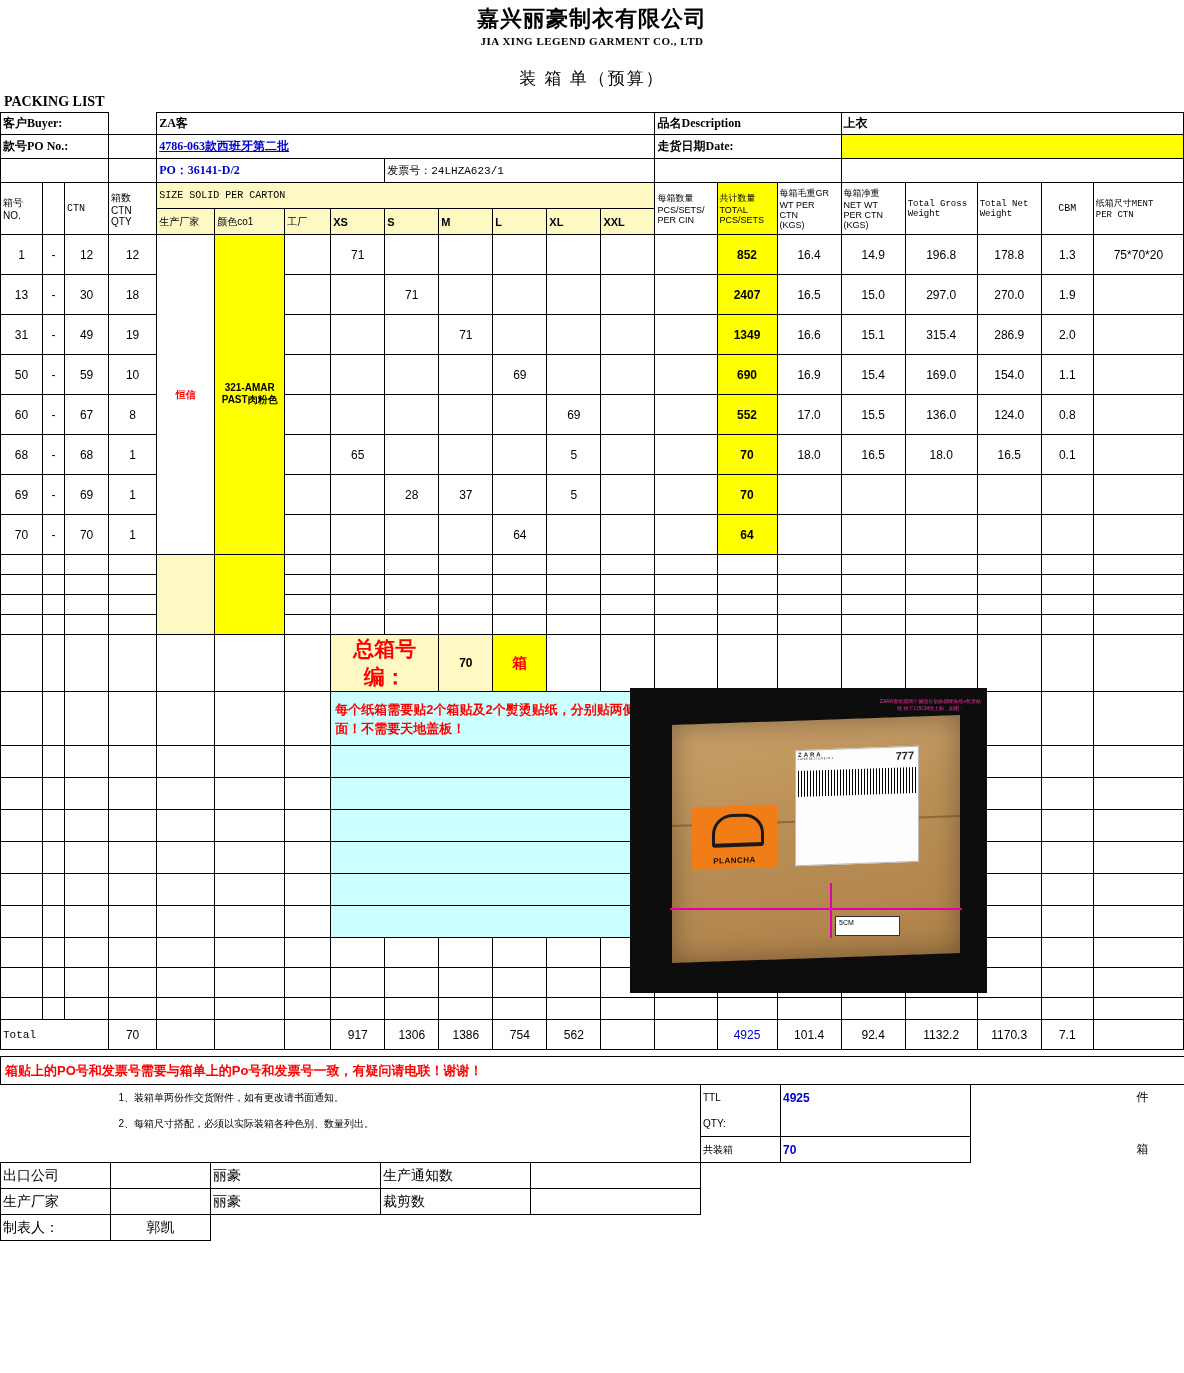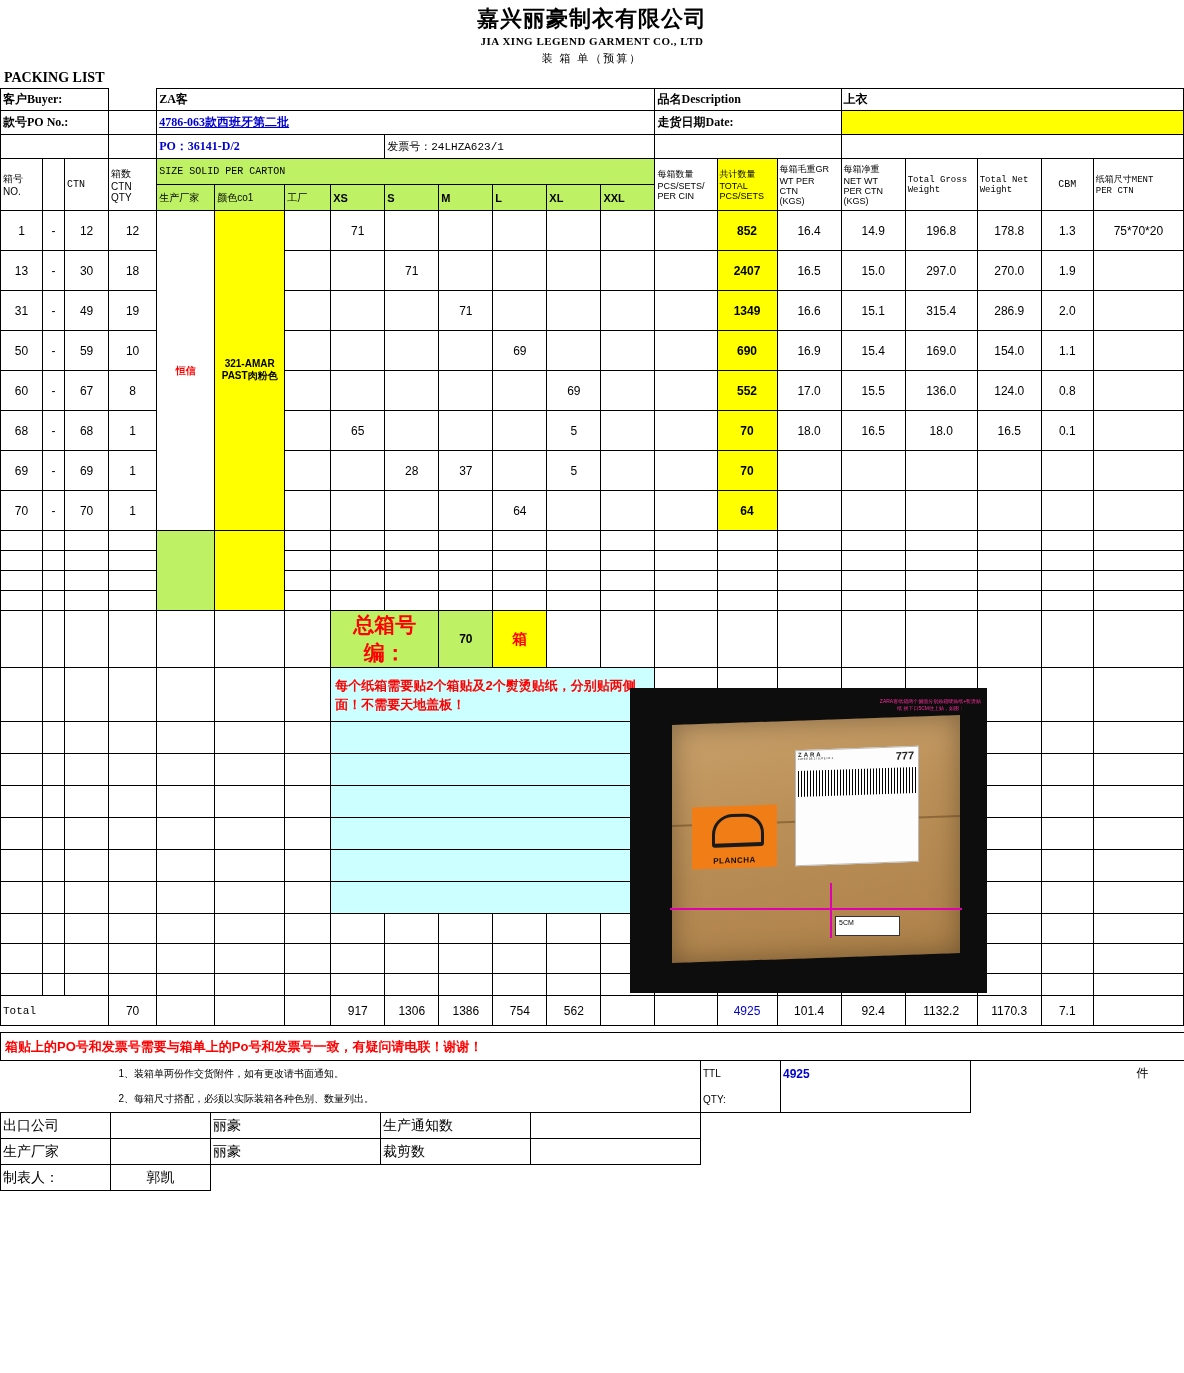--- a/index.html
+++ b/index.html
@@ -8,29 +8,29 @@
     background:#ffffff;
     font-family:"Liberation Sans", sans-serif;
     font-size:12px;
     color:#000;
     position:relative;
     overflow:hidden;
   }
   .header{text-align:center;padding-top:4px;}
   .h-cn{font-family:Liberation Serif, serif;font-size:22px;font-weight:bold;letter-spacing:1px;}
   .h-en{font-family:"Liberation Serif", serif;font-size:11px;font-weight:bold;letter-spacing:0.5px;margin-top:1px;}
-  .h-cn2{font-family:"Liberation Serif", serif;font-size:11px;margin-top:4px;letter-spacing:2px;}
+  .h-cn2{font-family:"Liberation Serif", serif;font-size:17px;margin-top:20px;letter-spacing:2px;}
   .packing-list{font-family:"Liberation Serif", serif;font-weight:bold;font-size:14px;padding:4px 0 2px 4px;}
 
   table.grid{border-collapse:collapse;table-layout:fixed;width:1184px;}
   table.grid td{border:1px solid #000;padding:0 2px;vertical-align:middle;height:18px;overflow:hidden;}
   .nb{border:none !important;}
   .yellow{background:#ffff00;}
   .cyan{background:#ccffff;}
-  .lyellow{background:#bef264;}
+  .lyellow{background:#fef9c3;}
   .center{text-align:center;}
   .bold{font-weight:bold;}
   .blue{color:#0000cc;}
   .red{color:#ff0000;}
   .mono{font-family:"Liberation Mono", monospace;font-size:11px;}
   .small{font-size:10px;}
   .xsmall{font-size:9px;}
   .u{text-decoration:underline;}
   .serif{font-family:"Liberation Serif", serif;}
   .vtop{vertical-align:top;}
@@ -729,20 +729,28 @@
     <td class="nb" style="border-left:1px solid #000;border-bottom:none;border-top:none;border-right:none"></td>
     <td colspan="4" class="nb small" style="border:none;padding-left:8px">2、每箱尺寸搭配，必须以实际装箱各种色别、数量列出。</td>
     <td class="small" style="border-top:none">
       <span>QTY:</span>
     </td>
     <td class="bold blue" style="border-top:none"></td>
     <td class="nb" style="border:none"></td>
     <td class="nb center" style="border:none"></td>
   </tr>
   <tr style="height:26px">
+    <td class="nb" style="border-left:1px solid #000;border-bottom:none;border-top:none;border-right:none"></td>
+    <td colspan="4" class="nb" style="border:none"></td>
+    <td class="small">共装箱</td>
+    <td class="bold blue">70</td>
+    <td class="nb" style="border:none"></td>
+    <td class="nb center" style="border:none">箱</td>
+  </tr>
+  <tr style="height:26px">
     <td class="serif" style="font-size:14px">出口公司</td>
     <td></td>
     <td class="serif" style="font-size:14px">丽豪</td>
     <td class="serif" style="font-size:14px">生产通知数</td>
     <td></td>
     <td class="nb" style="border:none"></td>
         <td class="nb" style="border:none"></td>
         <td class="nb" style="border:none"></td>
         <td class="nb" style="border:none"></td>
   </tr>

